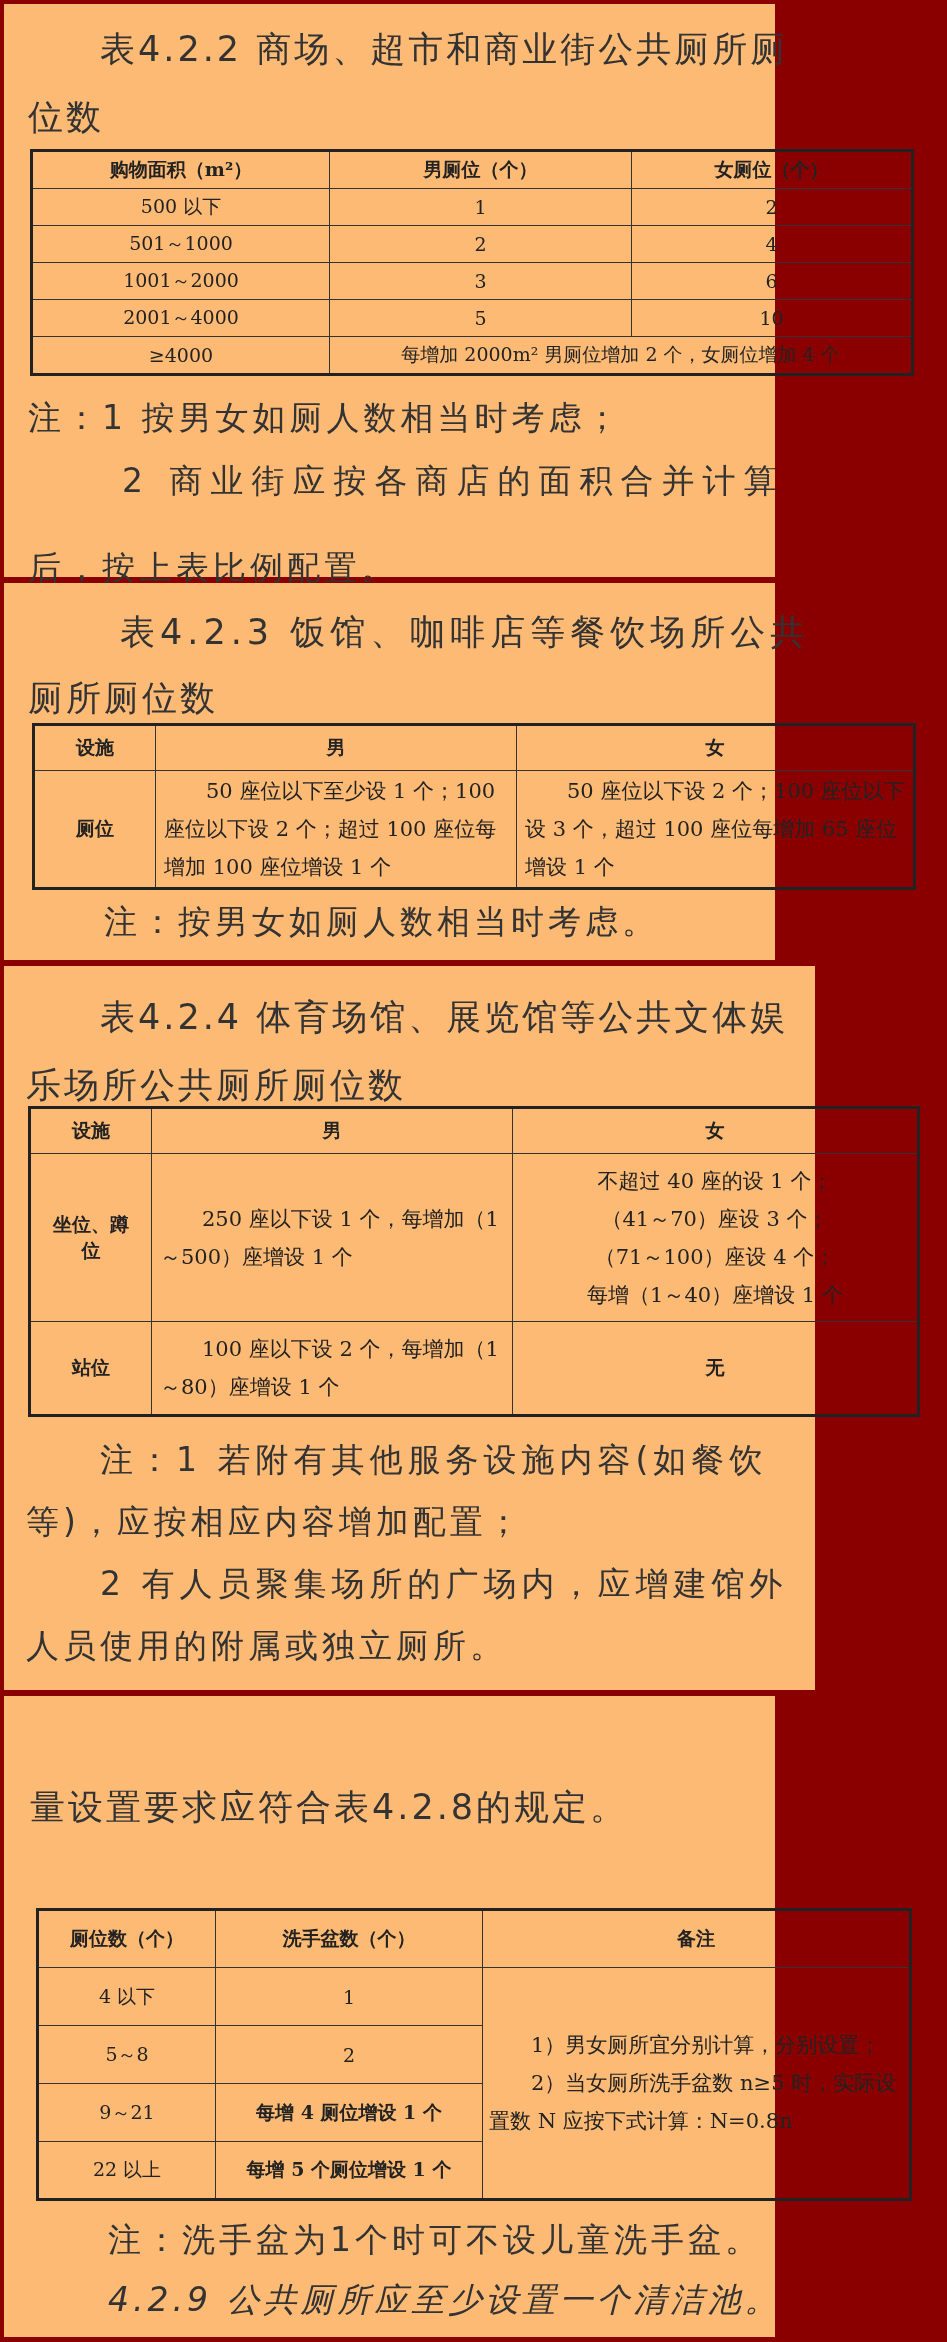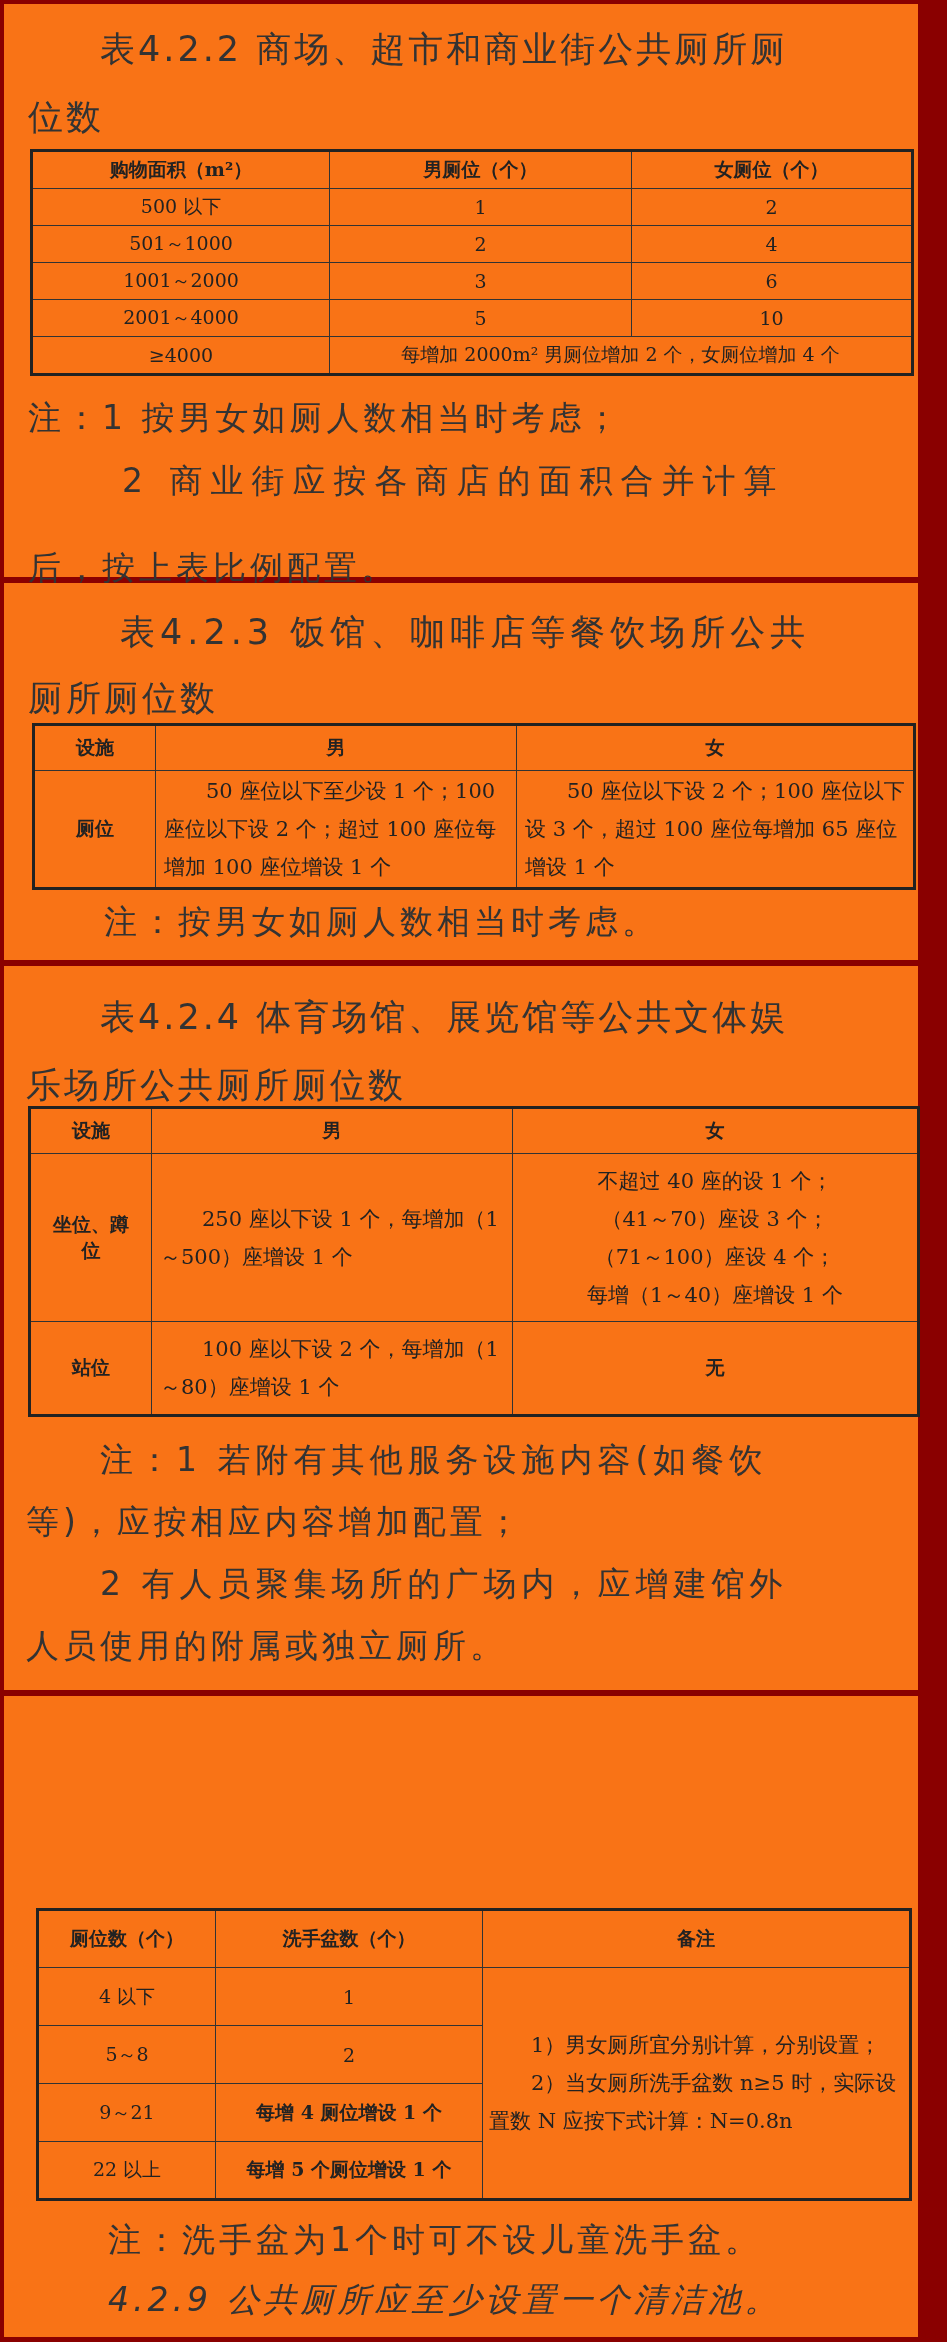--- a/index.html
+++ b/index.html
@@ -3,25 +3,25 @@
 <meta charset="utf-8">
 <style>
   html, body { margin: 0; padding: 0; }
   body {
     width: 947px; height: 2342px; background: #8a0000;
     font-family: "DejaVu Sans", "Liberation Sans", sans-serif;
     color: #333;
     position: relative; overflow: hidden;
   }
   .panel {
-    position: absolute; left: 4px; width: 914px; background: #f97316;
+    position: absolute; left: 4px; width: 771px; background: #fdba74;
   }
   .p1 { top: 4px; height: 573px; }
   .p2 { top: 583px; height: 377px; }
-  .p3 { top: 966px; height: 724px; }
+  .p3 { top: 966px; height: 724px; padding-left: 40px; }
   .p4 { top: 1696px; height: 641px; }
 
   .heading {
     position: absolute; font-size: 35px; letter-spacing: 3px; color: #333;
     line-height: 70px; white-space: nowrap;
   }
   .note {
     position: absolute; font-size: 33px; letter-spacing: 4px; color: #333;
     line-height: 68px; white-space: nowrap;
   }
@@ -137,20 +137,21 @@
   </tbody>
     </table>
 
   <div class="note" style="left:96px; top:460px; letter-spacing:5px;">注：1 若附有其他服务设施内容(如餐饮</div>
   <div class="note" style="left:22px; top:522px;">等)，应按相应内容增加配置；</div>
   <div class="note" style="left:96px; top:584px; letter-spacing:5px;">2 有人员聚集场所的广场内，应增建馆外</div>
   <div class="note" style="left:22px; top:646px;">人员使用的附属或独立厕所。</div>
 </div>
 
 <div class="panel p4">
+  <div class="heading" style="left:26px; top:76px;">量设置要求应符合表4.2.8的规定。</div>
 
   <table class="t" style="left:32px; top:212px; width:876px;">
     <tbody>
         <tr style="height:58px;">
       <th style="width:160px;">厕位数（个）</th>
       <th style="width:250px;">洗手盆数（个）</th>
       <th>备注</th>
     </tr>
     <tr style="height:58px;">
       <td>4 以下</td>

